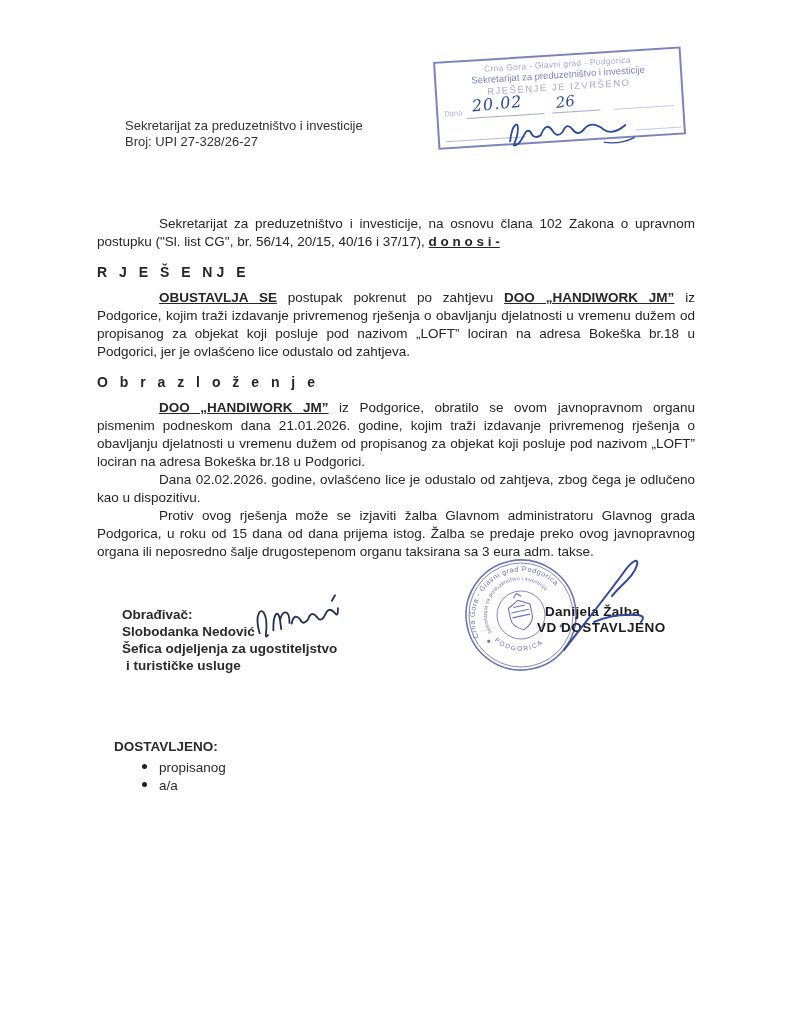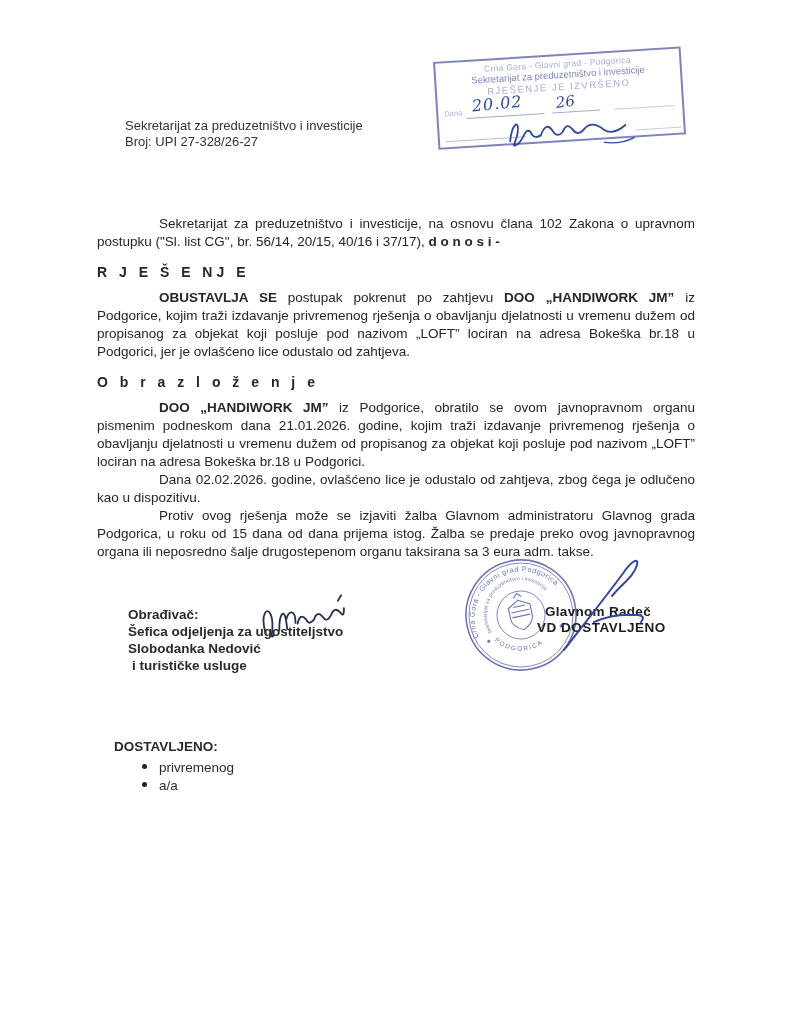--- a/index.html
+++ b/index.html
@@ -40,23 +40,23 @@
   }
   .exec-sig-row { position:absolute; left:6px; top:66px; width:236px; height:18px; }
   .exec-underline4 { position:absolute; left:0; top:12px; width:80px; border-bottom:1px solid rgba(91,99,171,.45); }
   .exec-underline5 { position:absolute; left:190px; top:12px; width:46px; border-bottom:1px solid rgba(91,99,171,.35); }
   .exec-sig-svg { position:absolute; left:58px; top:-14px; }
   
   .content { position:absolute; left:97px; top:215px; width:598px; font-size:13.5px; line-height:18px; color:#262626; }
   .para { text-align:justify; text-indent:62px; }
   .mb12 { margin-bottom:12px; }
   .heading { font-weight:bold; font-size:14px; letter-spacing:4px; margin-bottom:8px; }
-  .b { font-weight:bold; }
+  .b { font-weight:bold;text-decoration:underline; }
   
-  .processor { position:absolute; left:128px; top:606px; font-size:13.5px; line-height:17px; font-weight:bold; color:#2a2a2a; }
+  .processor { position:absolute; left:122px; top:606px; font-size:13.5px; line-height:17px; font-weight:bold; color:#2a2a2a; }
   .proc-sig { position:absolute; left:128px; top:-12px; }
   
   .round-stamp { position:absolute; left:462px; top:556px; transform:rotate(-12deg); opacity:.88; }
   .signer { position:absolute; left:537px; top:604px; font-weight:bold; font-size:13.5px; line-height:16px; color:#1c1c1c; }
   .signer .signer-name { padding-left:8px; letter-spacing:.3px; }
   .signer .signer-title { letter-spacing:.5px; }
   .big-sig { position:absolute; left:552px; top:548px; }
   
   .delivered { position:absolute; left:114px; top:738px; font-size:13.5px; line-height:18px; }
   .delivered .dl-label { font-weight:bold; margin-bottom:3px; }
@@ -105,22 +105,22 @@
 
     <div class="heading">O b r a z l o ž e n j e</div>
 
     <p class="para"><span class="b">DOO „HANDIWORK JM”</span><span> iz Podgorice, obratilo se ovom javnopravnom organu pismenim podneskom dana 21.01.2026. godine, kojim traži izdavanje privremenog rješenja o obavljanju djelatnosti u vremenu dužem od propisanog za objekat koji posluje pod nazivom „LOFT” lociran na adresa Bokeška br.18 u Podgorici.</span></p>
     <p class="para">Dana 02.02.2026. godine, ovlašćeno lice je odustalo od zahtjeva, zbog čega je odlučeno kao u dispozitivu.</p>
     <p class="para">Protiv ovog rješenja može se izjaviti žalba Glavnom administratoru Glavnog grada Podgorica, u roku od 15 dana od dana prijema istog. Žalba se predaje preko ovog javnopravnog organa ili neposredno šalje drugostepenom organu taksirana sa 3 eura adm. takse.</p>
   </div>
 
   <div class="processor">
     <div>Obrađivač:</div>
+    <div>Slobodanka Nedović</div>
     <div>Šefica odjeljenja za ugostiteljstvo</div>
-    <div>Slobodanka Nedović</div>
     <div style="padding-left:4px">i turističke usluge</div>
     <svg class="proc-sig" width="92" height="50" viewBox="0 0 92 50">
       <g transform="rotate(-8 46 25)" fill="none" stroke="#23304f" stroke-width="1.8" stroke-linecap="round">
         <path d="M8,34 C5,14 14,6 16,18 C18,30 10,42 16,37"></path>
         <path d="M22,33 C24,16 30,12 30,24 L30,33 M30,24 C34,13 41,15 39,28"></path>
         <path d="M41,29 q4,-11 9,-3 q2,7 8,1 q4,-9 9,-1 q3,7 9,-2 q4,-7 9,0 q3,6 4,-4"></path>
         <path d="M84,12 l4,-5"></path>
       </g>
     </svg>
   </div>
@@ -148,36 +148,36 @@
     <g stroke="#5a61aa" fill="none" stroke-width="1.1">
       <path d="M59,44 l11,6 v11 q0,8 -11,13 q-11,-5 -11,-13 v-11 z"></path>
       <path d="M50,55 h18 M50,60 h18 M53,50 h12"></path>
       <path d="M55,41 l4,-4 4,4"></path>
     </g>
     <circle cx="22" cy="78" r="1.6" fill="#5a61aa"></circle>
     <circle cx="96" cy="78" r="1.6" fill="#5a61aa"></circle>
   </svg>
 
   <div class="signer">
-    <div class="signer-name">Glavnom Radeč</div>
+    <div class="signer-name">Danijela Žalba</div>
     <div class="signer-title">VD DOSTAVLJENO</div>
   </div>
 
   <svg class="big-sig" width="104" height="108" viewBox="0 0 104 108">
     <g fill="none" stroke="#35479d" stroke-width="2" stroke-linecap="round">
       <path d="M12,102 C32,76 56,46 72,24 C78,15 87,8 85,17 C82,28 70,36 60,48"></path>
       <path d="M42,74 q20,-9 44,-7 q8,1 3,7"></path>
     </g>
   </svg>
 
   <div class="delivered">
     <div class="dl-label">DOSTAVLJENO:</div>
     <div class="dl-item">
       <span class="dl-bullet"></span>
-      <span>privremenog</span>
+      <span>propisanog</span>
     </div>
     <div class="dl-item">
       <span class="dl-bullet"></span>
       <span>a/a</span>
     </div>
   </div>
 
 </div>
 
 </body></html>

